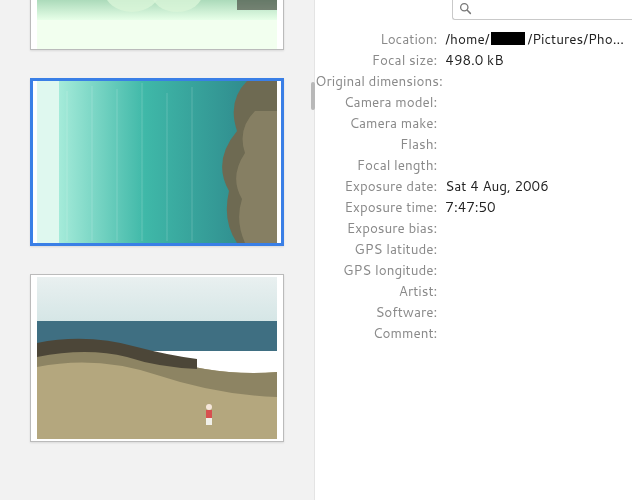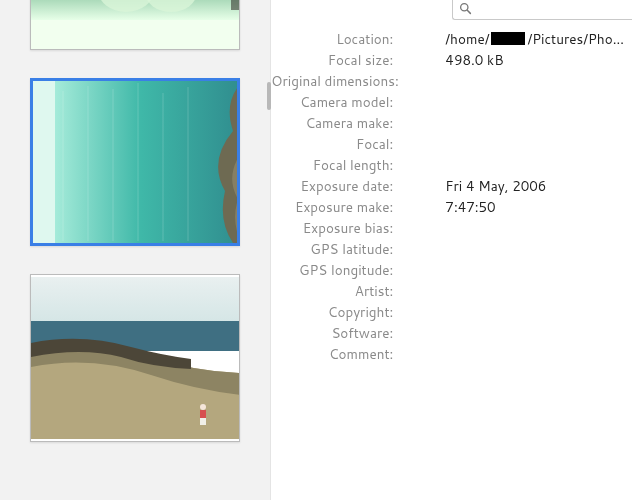--- a/index.html
+++ b/index.html
@@ -84,21 +84,20 @@
   .row .value {
     flex: 1;
     color: #222;
     font-size: 13.5px;
     white-space: nowrap;
     overflow: hidden;
     text-overflow: ellipsis;
     display: flex;
     align-items: center;
     gap: 2px;
-    margin-left: 44px;
   }
 
   .redact {
     display: inline-block;
     width: 34px; height: 13px;
     background: #000;
     vertical-align: middle;
   }
 
   
@@ -226,36 +225,36 @@
         <div class="label">Camera model:</div>
         <div class="value"></div>
       </div>
 
       <div class="row">
         <div class="label">Camera make:</div>
         <div class="value"></div>
       </div>
 
       <div class="row">
-        <div class="label">Focal:</div>
+        <div class="label">Flash:</div>
         <div class="value"></div>
       </div>
 
       <div class="row">
         <div class="label">Focal length:</div>
         <div class="value"></div>
       </div>
 
       <div class="row">
         <div class="label">Exposure date:</div>
-        <div class="value">Fri 4 May, 2006</div>
-      </div>
-
-      <div class="row">
-        <div class="label">Exposure make:</div>
+        <div class="value">Sat 4 Aug, 2006</div>
+      </div>
+
+      <div class="row">
+        <div class="label">Exposure time:</div>
         <div class="value">7:47:50</div>
       </div>
 
       <div class="row">
         <div class="label">Exposure bias:</div>
         <div class="value"></div>
       </div>
 
       <div class="row">
         <div class="label">GPS latitude:</div>
@@ -265,24 +264,20 @@
       <div class="row">
         <div class="label">GPS longitude:</div>
         <div class="value"></div>
       </div>
 
       <div class="row">
         <div class="label">Artist:</div>
         <div class="value"></div>
       </div>
 
-      <div class="row">
-        <div class="label">Copyright:</div>
-        <div class="value"></div>
-      </div>
 
       <div class="row">
         <div class="label">Software:</div>
         <div class="value"></div>
       </div>
 
       <div class="row">
         <div class="label">Comment:</div>
         <div class="value"></div>
       </div>

